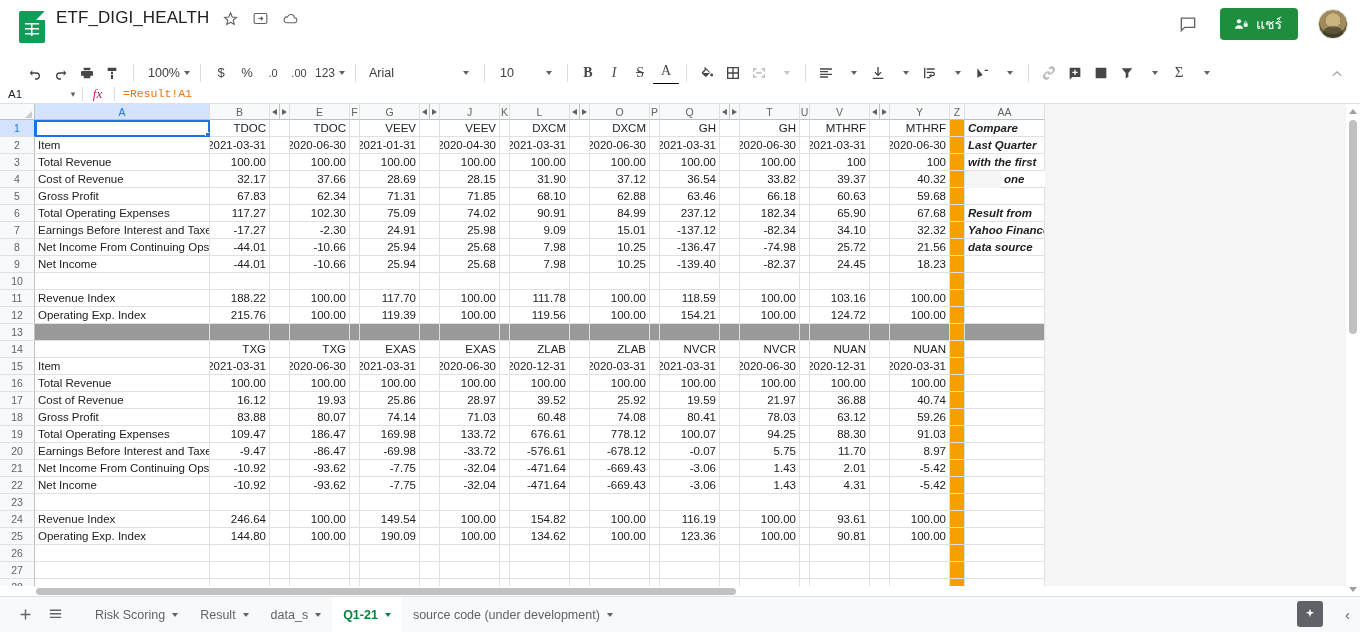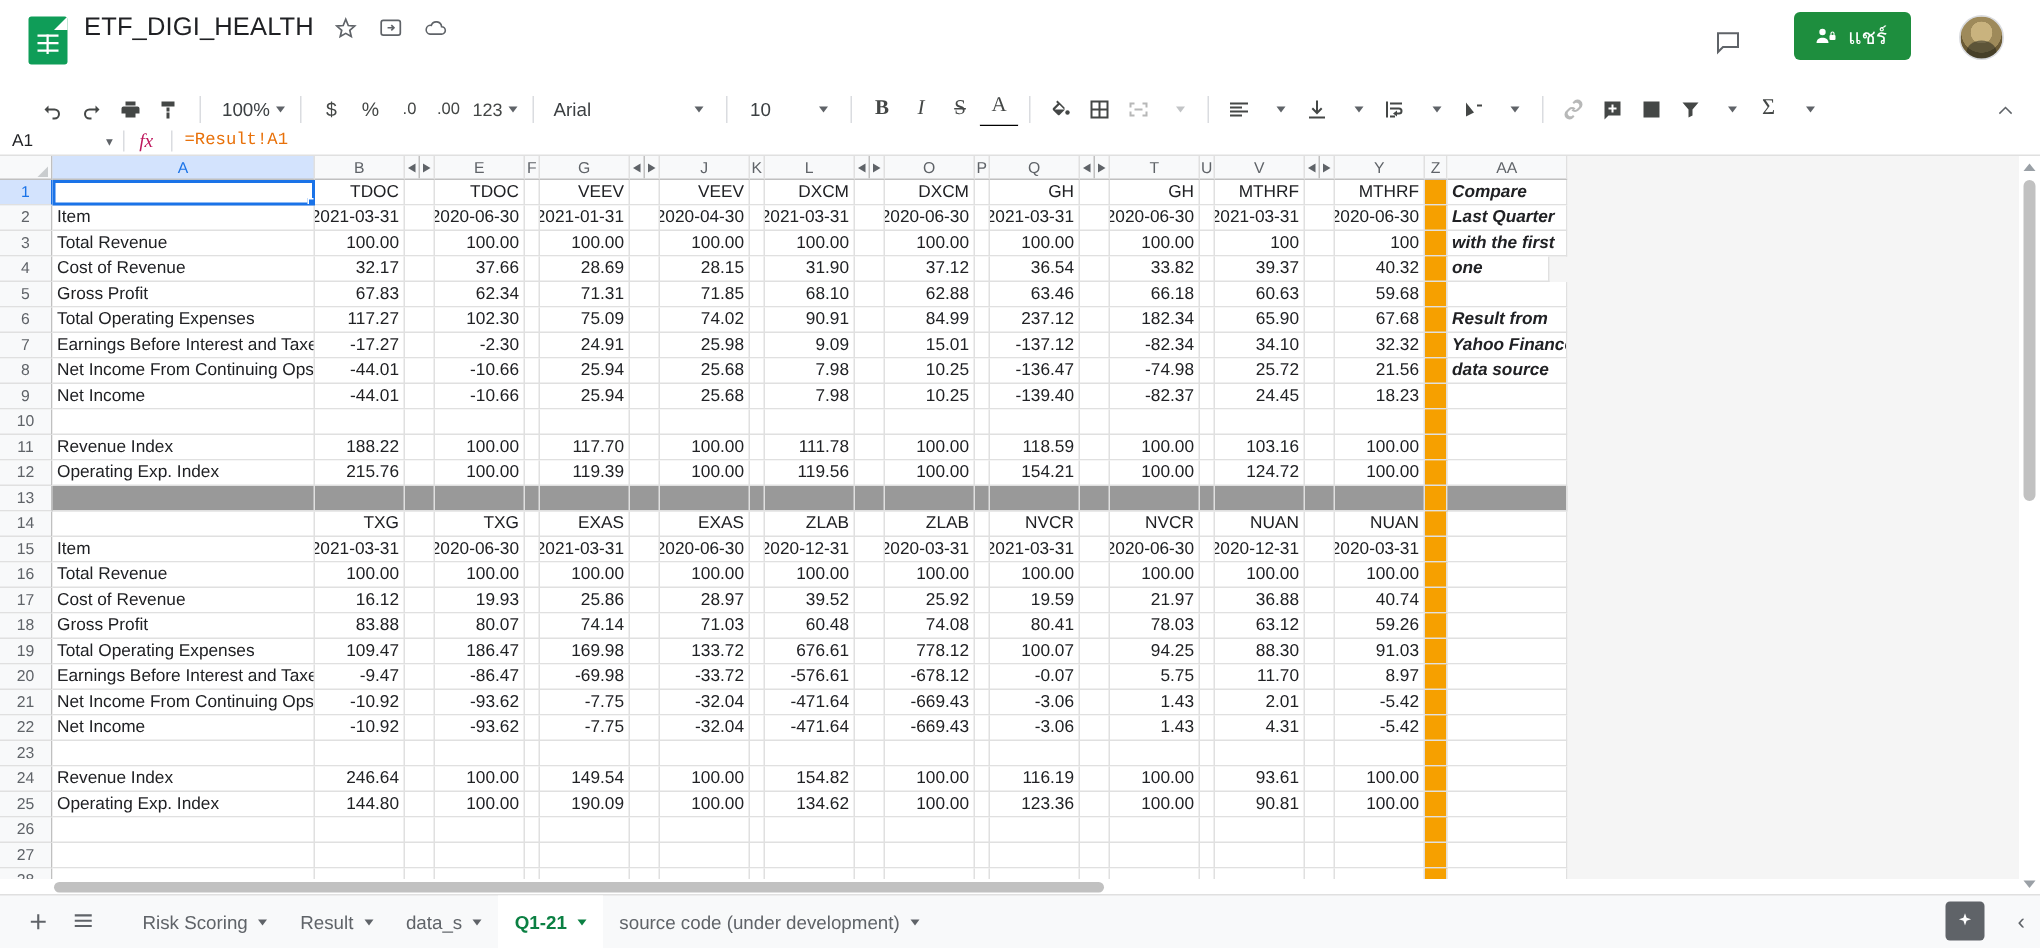--- a/index.html
+++ b/index.html
@@ -39,21 +39,21 @@
   .title-row { position: absolute; left: 56px; top: 8px; display: flex; align-items: center; }
   .doc-title { font-size: 17px; color: #202124; letter-spacing: .1px; }
   .title-icons { display: flex; align-items: center; margin-left: 12px; gap: 12px; }
   .ticon { width: 18px; height: 18px; color: #5f6368; display: inline-flex; align-items: center; justify-content: center; cursor: pointer; }
   .ticon svg { width: 17px; height: 17px; fill: #5f6368; }
 
   .menu-row { position: absolute; left: 56px; top: 31px; display: flex; align-items: center; gap: 13px; }
   .menu-item { font-size: 13.5px; color: #222; cursor: pointer; padding: 1px 2px; border-radius: 3px; white-space: nowrap; }
   .last-edit { font-size: 13px; color: #222; text-decoration: underline; margin-left: 9px; cursor: pointer; white-space: nowrap; }
 
-  .header-right { position: absolute; right: 24px; top: 8px; display: flex; align-items: flex-end; gap: 32px; }
+  .header-right { position: absolute; right: 12px; top: 8px; display: flex; align-items: center; gap: 20px; }
   .comment-btn { width: 24px; height: 24px; display: flex; align-items: center; justify-content: center; cursor: pointer; }
   .comment-btn svg { width: 20px; height: 20px; fill: none; stroke: #5f6368; stroke-width: 1.6; }
   .share-btn {
     display: flex; align-items: center; gap: 7px;
     background: #1e8e3e; color: #fff; border: none; border-radius: 4px;
     height: 32px; padding: 0 16px 0 13px; font-size: 14px; cursor: pointer;
     font-family: "Liberation Sans", sans-serif;
   }
   .share-btn svg { width: 16px; height: 16px; fill: #fff; }
   .avatar {
@@ -652,21 +652,21 @@
           <div class="cell num" style="width: 60px; height: 17px;">37.12</div>
           <div class="cell txt" style="width: 10px; height: 17px;"></div>
           <div class="cell num" style="width: 60px; height: 17px;">36.54</div>
           <div class="cell txt" style="width: 20px; height: 17px;"></div>
           <div class="cell num" style="width: 60px; height: 17px;">33.82</div>
           <div class="cell txt" style="width: 10px; height: 17px;"></div>
           <div class="cell num" style="width: 60px; height: 17px;">39.37</div>
           <div class="cell txt" style="width: 20px; height: 17px;"></div>
           <div class="cell num" style="width: 60px; height: 17px;">40.32</div>
           <div class="cell txt orange" style="width: 15px; height: 17px;"></div>
-          <div class="cell txt ital" style="width: 68px; height: 17px;">one</div>
+          <div class="cell txt ital" style="width: 68px; height: 17px; margin-left: 36px;">one</div>
         </div>
         <div class="row">
           <div class="cell txt" style="width: 175px; height: 17px;">Gross Profit</div>
           <div class="cell num" style="width: 60px; height: 17px;">67.83</div>
           <div class="cell txt" style="width: 20px; height: 17px;"></div>
           <div class="cell num" style="width: 60px; height: 17px;">62.34</div>
           <div class="cell txt" style="width: 10px; height: 17px;"></div>
           <div class="cell num" style="width: 60px; height: 17px;">71.31</div>
           <div class="cell txt" style="width: 20px; height: 17px;"></div>
           <div class="cell num" style="width: 60px; height: 17px;">71.85</div>

